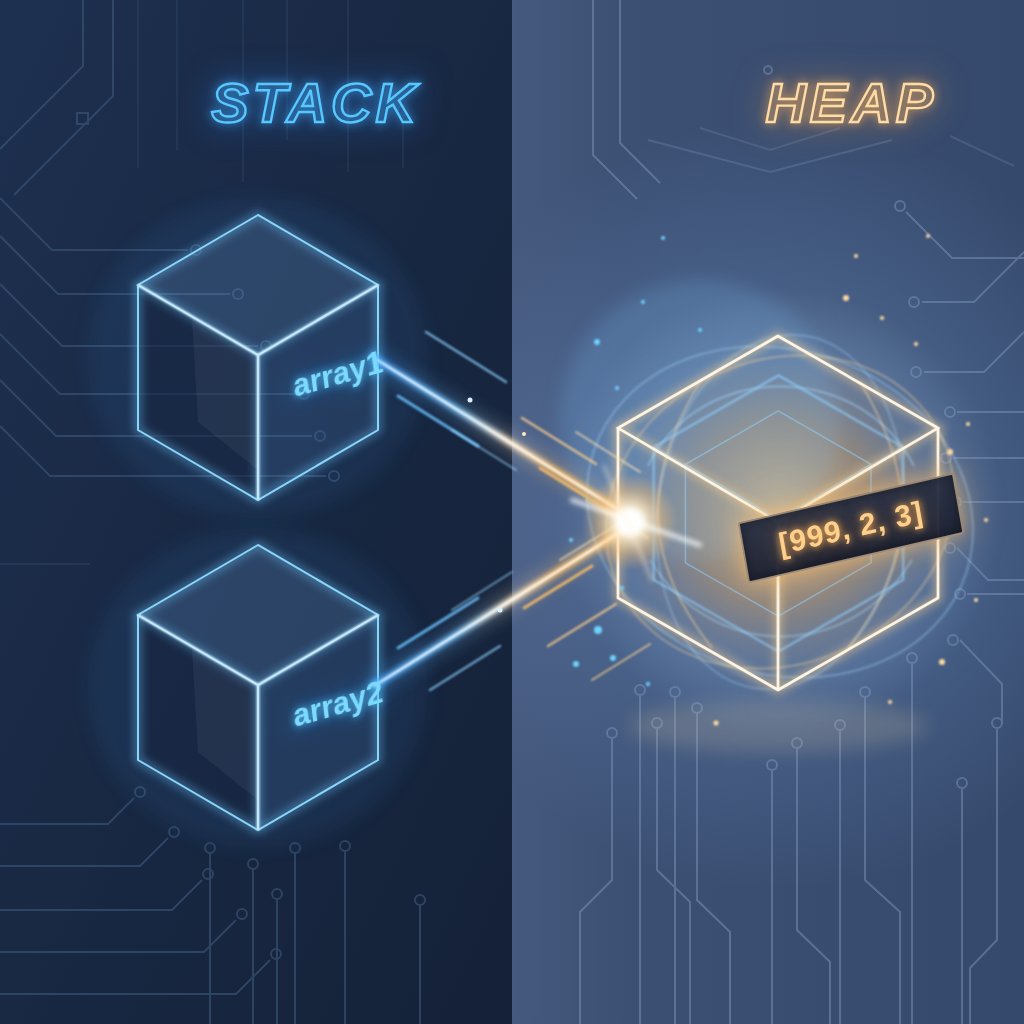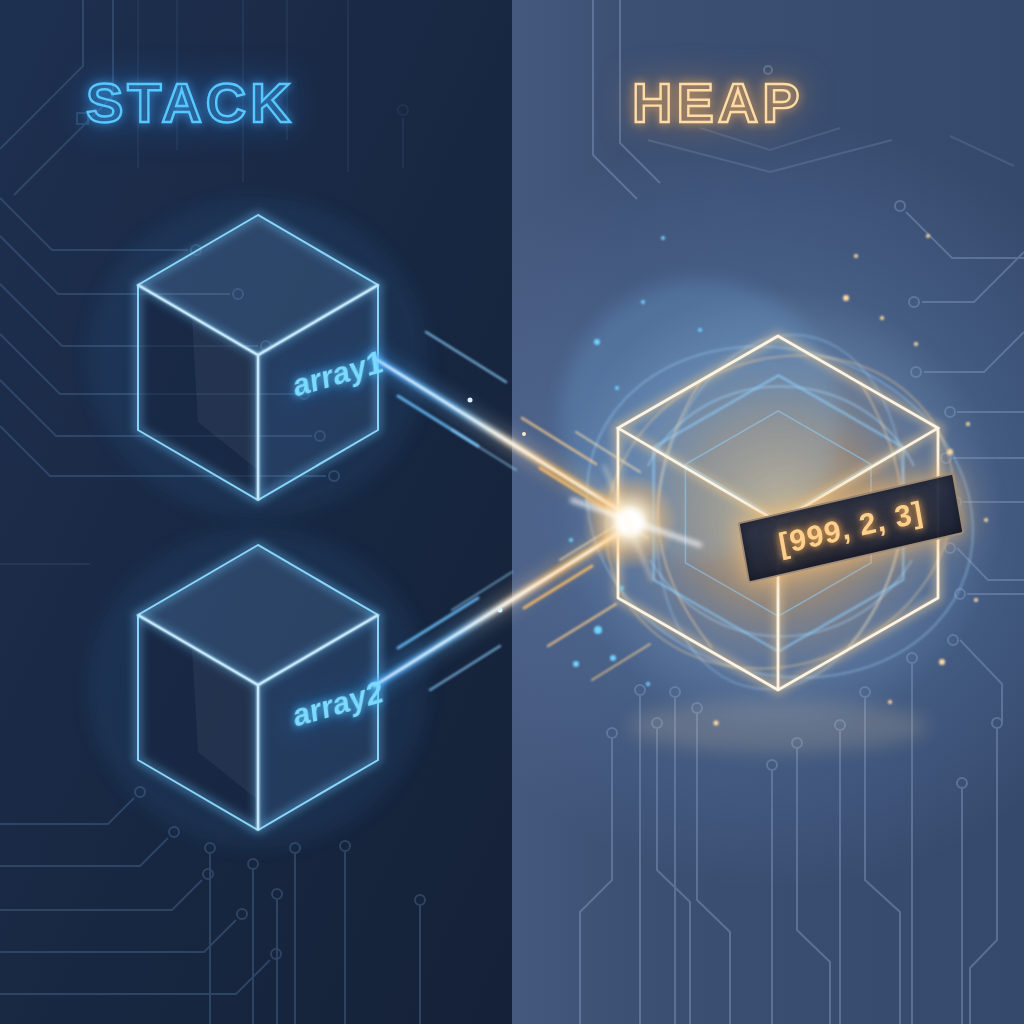--- a/index.html
+++ b/index.html
@@ -7,25 +7,25 @@
          font-family:"Liberation Sans",sans-serif;}
   .panel{position:absolute;top:0;height:1024px;}
   .panel-left{left:0;width:512px;
     background:linear-gradient(115deg,#1e3050 0%,#182741 55%,#142138 100%);}
   .panel-right{left:512px;width:512px;
     background:linear-gradient(90deg,#45587d 0%,#3c5074 22%,#35496c 100%);}
   .heap-ambient{position:absolute;left:512px;top:0;width:512px;height:1024px;
     background:radial-gradient(circle at 268px 505px,rgba(255,224,168,.30) 0%,
       rgba(150,195,255,.14) 38%,rgba(150,195,255,0) 66%);}
   .scene{position:absolute;left:0;top:0;}
-  .title{position:absolute;top:70px;text-align:left;font-weight:700;
-    font-size:56px;letter-spacing:4px;color:transparent;}
+  .title{position:absolute;top:70px;text-align:right;font-weight:700;
+    font-size:56px;letter-spacing:4px;color:transparent;font-style:italic;}
   .stack-title{left:86px;width:334px;-webkit-text-stroke:2.4px #57c7ff;
     filter:drop-shadow(0 0 5px rgba(70,180,255,.95)) drop-shadow(0 0 16px rgba(40,140,255,.6));}
-  .heap-title{left:632px;width:334px;-webkit-text-stroke:2.4px #ffdba6;
+  .heap-title{left:603px;width:334px;-webkit-text-stroke:2.4px #ffdba6;
     filter:drop-shadow(0 0 5px rgba(255,185,95,.95)) drop-shadow(0 0 16px rgba(255,160,60,.55));}
   .cube-label{position:absolute;width:160px;text-align:center;font-weight:700;
     font-size:31px;color:#7cdaff;transform:rotate(-16deg) skewX(-9deg);
     text-shadow:0 0 8px rgba(90,200,255,.95),0 0 22px rgba(50,160,255,.65);}
   .label-array1{left:258px;top:356px;}
   .label-array2{left:258px;top:686px;}
   .heap-value{position:absolute;left:740px;top:497px;width:218px;height:58px;
     display:flex;align-items:center;justify-content:center;
     transform:rotate(-13deg) skewX(-3deg);
     background:linear-gradient(180deg,rgba(42,48,68,.95),rgba(28,33,50,.95));

